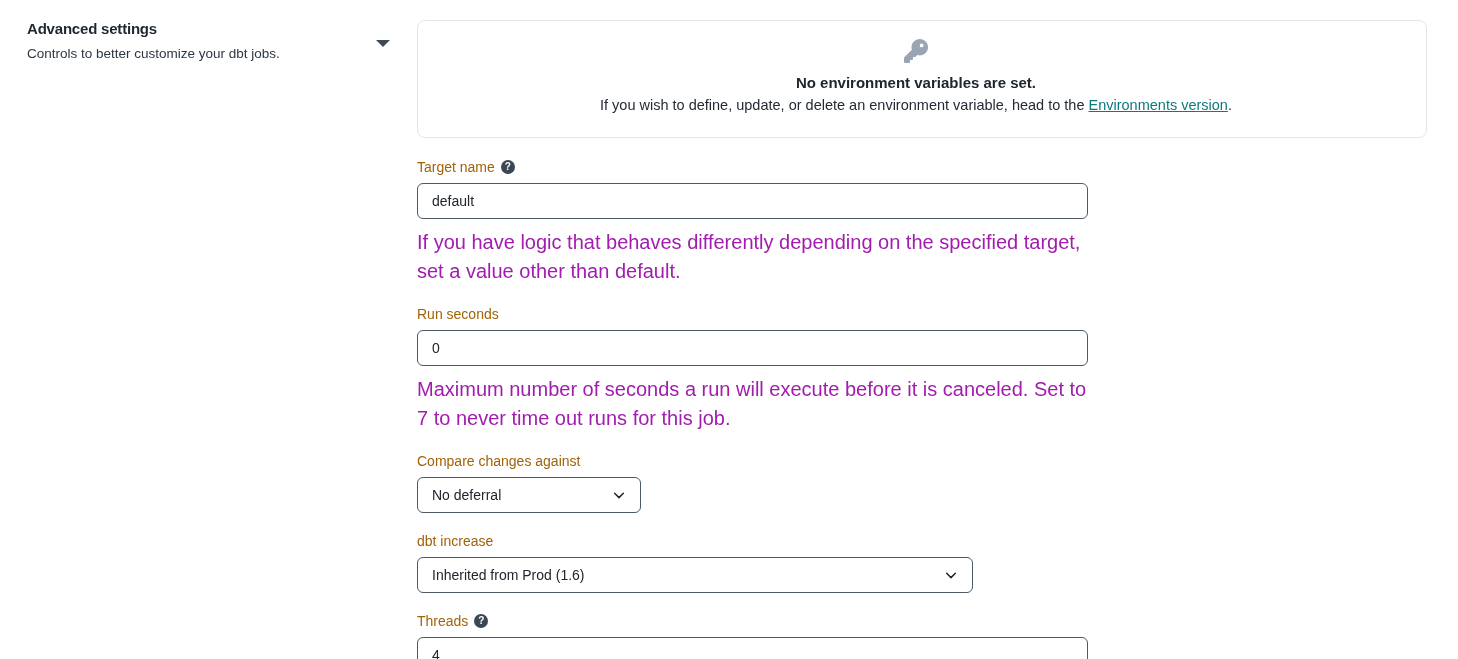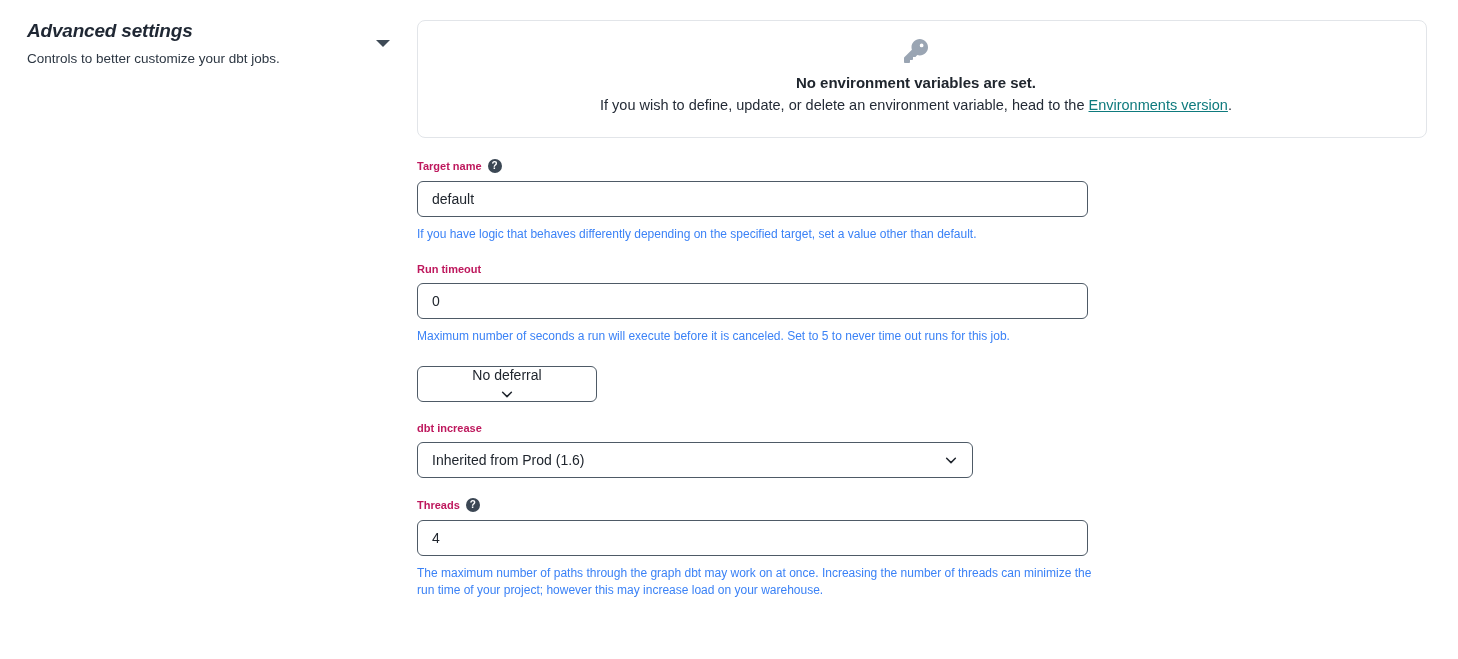--- a/index.html
+++ b/index.html
@@ -17,25 +17,24 @@
   
   .left-col {
     width: 390px;
     min-width: 390px;
     display: flex;
     justify-content: space-between;
     align-items: flex-start;
     padding-right: 27px;
   }
   .section-title {
-    font-size: 19px;
+    font-size: 15px;
     font-weight: 700;
     color: #1f2733;
     letter-spacing: -0.2px;
-    font-style: italic;
   }
   .section-subtitle {
     margin-top: 9px;
     font-size: 13.5px;
     color: #2d3743;
   }
   .collapse-caret {
     margin-top: 20px;
     width: 0; height: 0;
     border-left: 7px solid transparent;
@@ -71,23 +70,23 @@
   
   .form-area { margin-top: 21px; }
   .field-group { margin-bottom: 20px; }
   .field-label-row {
     display: flex;
     align-items: center;
     gap: 6px;
     margin-bottom: 8px;
   }
   .field-label {
-    font-size: 11px;
-    font-weight: 700;
-    color: #be185d;
+    font-size: 14px;
+    font-weight: 400;
+    color: #a16207;
   }
   .help-icon {
     width: 14px; height: 14px;
     border-radius: 50%;
     background: #3b4754;
     color: #ffffff;
     font-size: 10px;
     font-weight: 700;
     line-height: 14px;
     text-align: center;
@@ -113,27 +112,27 @@
     border-radius: 6px;
     padding: 0 14px;
     display: flex;
     align-items: center;
     justify-content: space-between;
     font-size: 14px;
     color: #20262e;
     background: #ffffff;
     cursor: pointer;
   }
-  .select-box.narrow { width: 180px; flex-direction: column; }
+  .select-box.narrow { width: 224px; }
   .select-box.wide { width: 556px; }
   .chevron-icon { display: inline-flex; }
   .helper-text {
     margin-top: 9px;
-    font-size: 12px;
-    color: #3b82f6;
+    font-size: 20px;
+    color: #a21caf;
     max-width: 680px;
     line-height: 1.45;
   }
 </style>
 </head>
 <body>
 
 <div class="page">
 
   <div class="left-col">
@@ -162,27 +161,30 @@
         <div class="field-label-row">
           <span class="field-label">Target name</span>
           <span class="help-icon">?</span>
         </div>
         <input class="text-input" type="text" value="default" style="">
         <div class="helper-text">If you have logic that behaves differently depending on the specified target, set a value other than default.</div>
       </div>
 
       <div class="field-group">
         <div class="field-label-row">
-          <span class="field-label">Run timeout</span>
+          <span class="field-label">Run seconds</span>
         </div>
         <input class="text-input" type="text" value="0" style="">
-        <div class="helper-text">Maximum number of seconds a run will execute before it is canceled. Set to 5 to never time out runs for this job.</div>
-      </div>
-
-      <div class="field-group">
+        <div class="helper-text">Maximum number of seconds a run will execute before it is canceled. Set to 7 to never time out runs for this job.</div>
+      </div>
+
+      <div class="field-group">
+        <div class="field-label-row">
+          <span class="field-label">Compare changes against</span>
+        </div>
         <div class="select-box narrow">
           <span>No deferral</span>
           <span class="chevron-icon">
             <svg width="14" height="14" viewBox="0 0 16 16">
                 <polyline points="3,6 8,11 13,6" fill="none" stroke="#20262e" stroke-width="1.7" stroke-linecap="round" stroke-linejoin="round"></polyline>
               </svg>
           </span>
         </div>
       </div>
 

